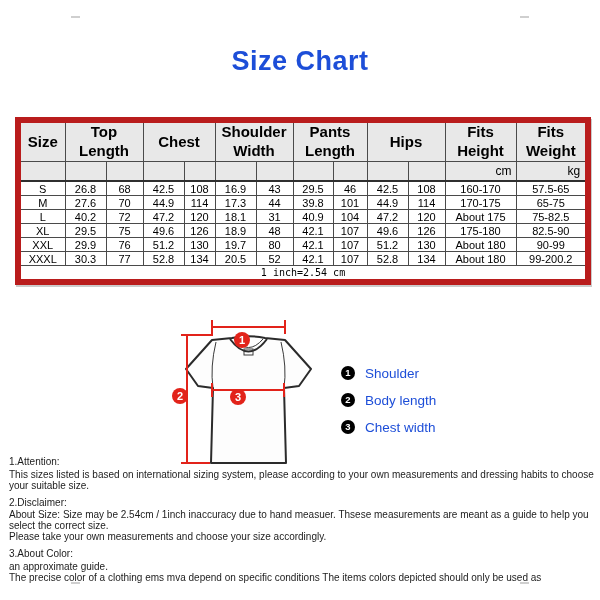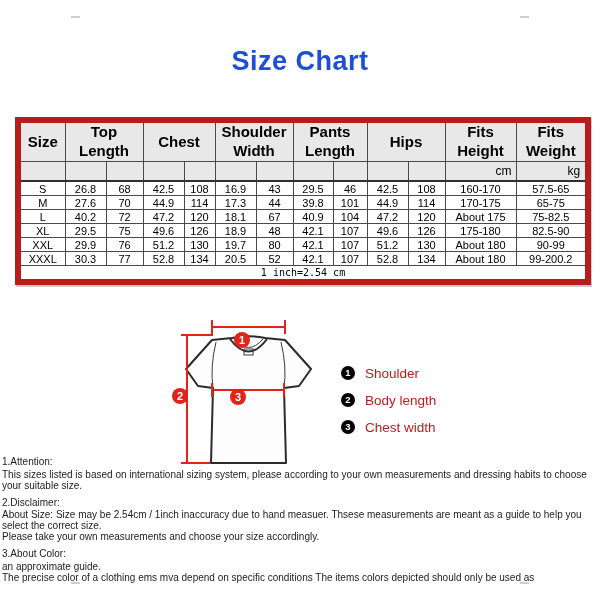--- a/index.html
+++ b/index.html
@@ -33,24 +33,24 @@
   .seam{fill:none;stroke:#3a3a3a;stroke-width:1;}
   .redline{stroke:var(--accent,#e2231a);stroke-width:2;fill:none;}
   .redcircle{fill:var(--accent,#e2231a);}
   .marker-num{fill:#fff;font-family:"Liberation Sans",sans-serif;font-size:11px;font-weight:bold;text-anchor:middle;}
 
   
   .legend{position:absolute;top:366px;left:341px;}
   .legend-item{display:flex;align-items:center;height:14px;margin-bottom:13px;}
   .lnum{display:inline-block;width:14px;height:14px;border-radius:50%;background:#000;color:#fff;
         font-size:9.5px;font-weight:bold;text-align:center;line-height:14px;margin-right:10px;}
-  .llabel{font-size:13.5px;color:#b91c1c;text-align:right;}
-
-  
-  .notes{position:absolute;top:456px;left:2px;width:586px;color:#1c1c1c;}
+  .llabel{font-size:13.5px;color:#1d4ed8;text-align:right;}
+
+  
+  .notes{position:absolute;top:456px;left:9px;width:586px;color:#1c1c1c;}
   .note-section{margin-bottom:6px;}
   .note-heading{font-size:10px;line-height:12.5px;}
   .note-line{font-size:10px;line-height:11px;}
 </style>
 </head>
 <body>
 
 <div class="page">
 
   <div class="mark" style="top:16px;left:71px;"></div>
@@ -134,21 +134,21 @@
           <td>170-175</td>
           <td>65-75</td>
         </tr>
         <tr>
           <td>L</td>
           <td>40.2</td>
           <td>72</td>
           <td>47.2</td>
           <td>120</td>
           <td>18.1</td>
-          <td>67</td>
+          <td>31</td>
           <td>40.9</td>
           <td>104</td>
           <td>47.2</td>
           <td>120</td>
           <td>About 175</td>
           <td>75-82.5</td>
         </tr>
         <tr>
           <td>XL</td>
           <td>29.5</td>

